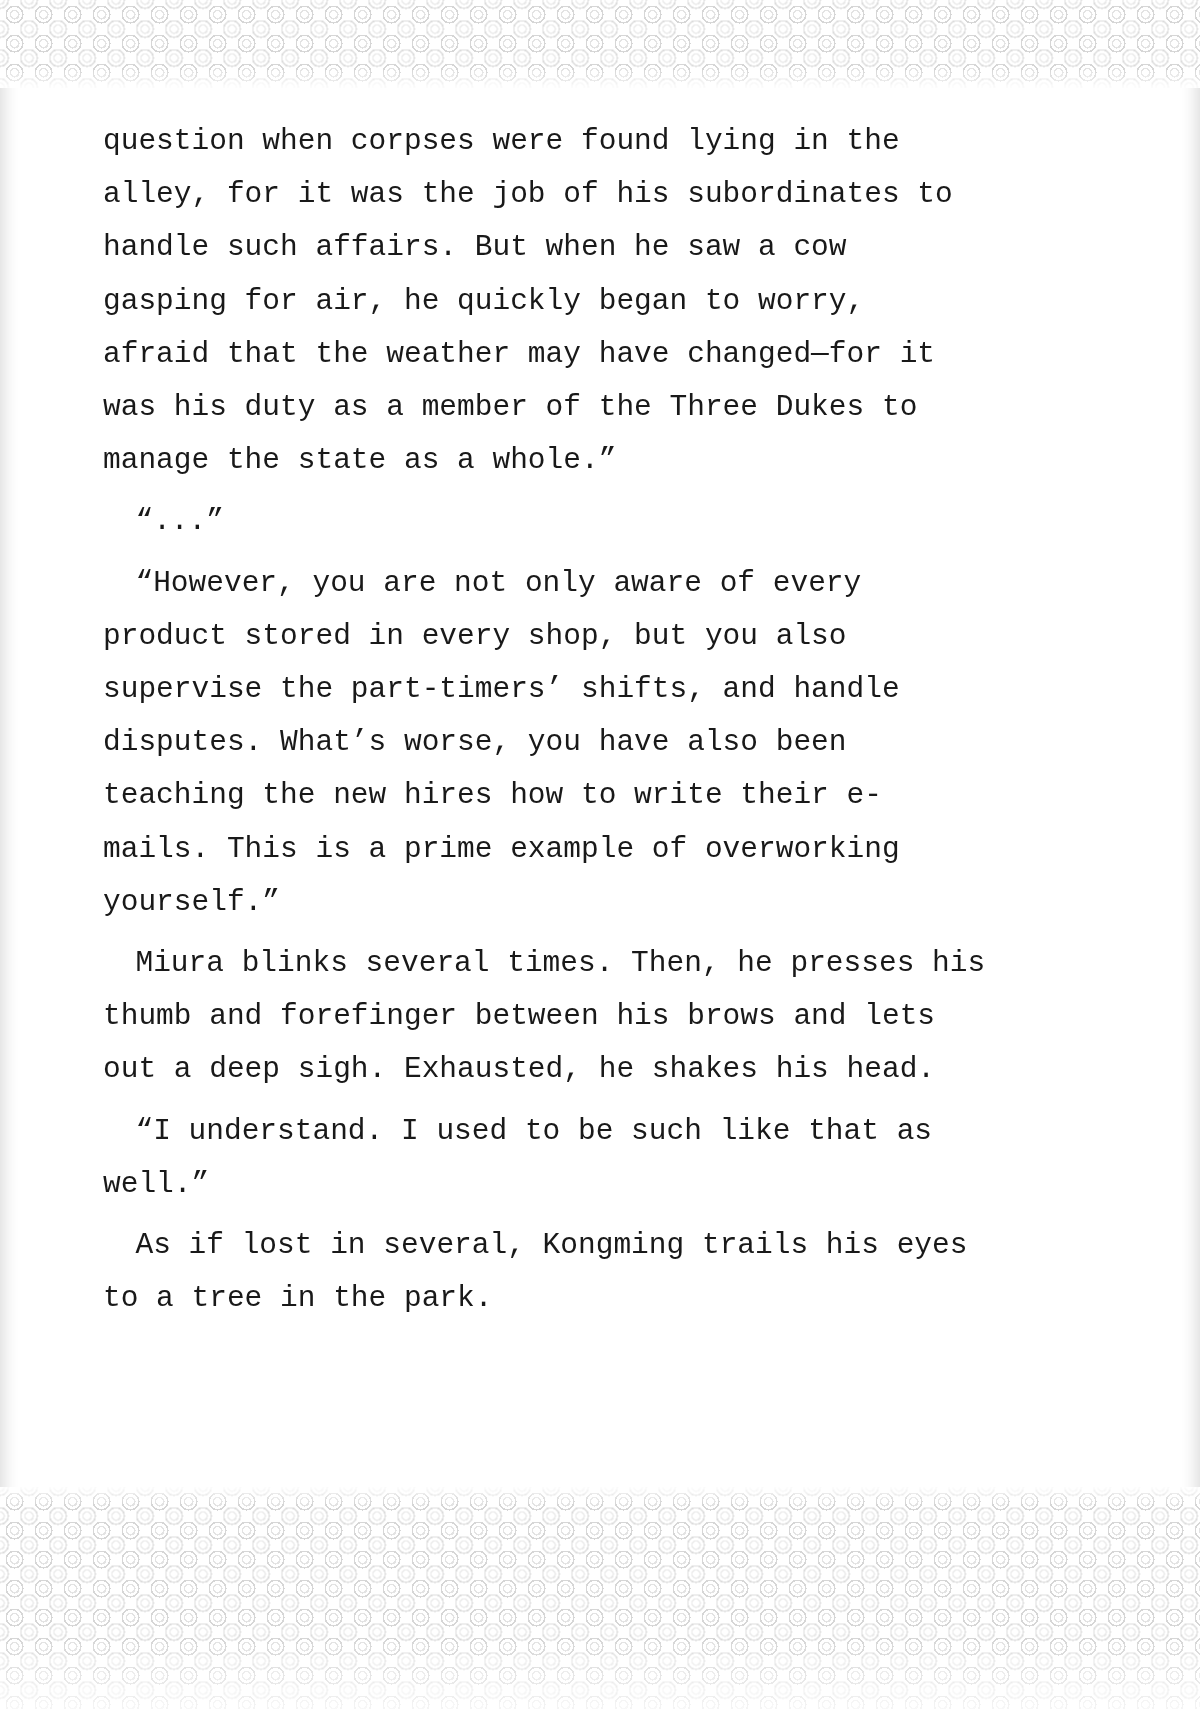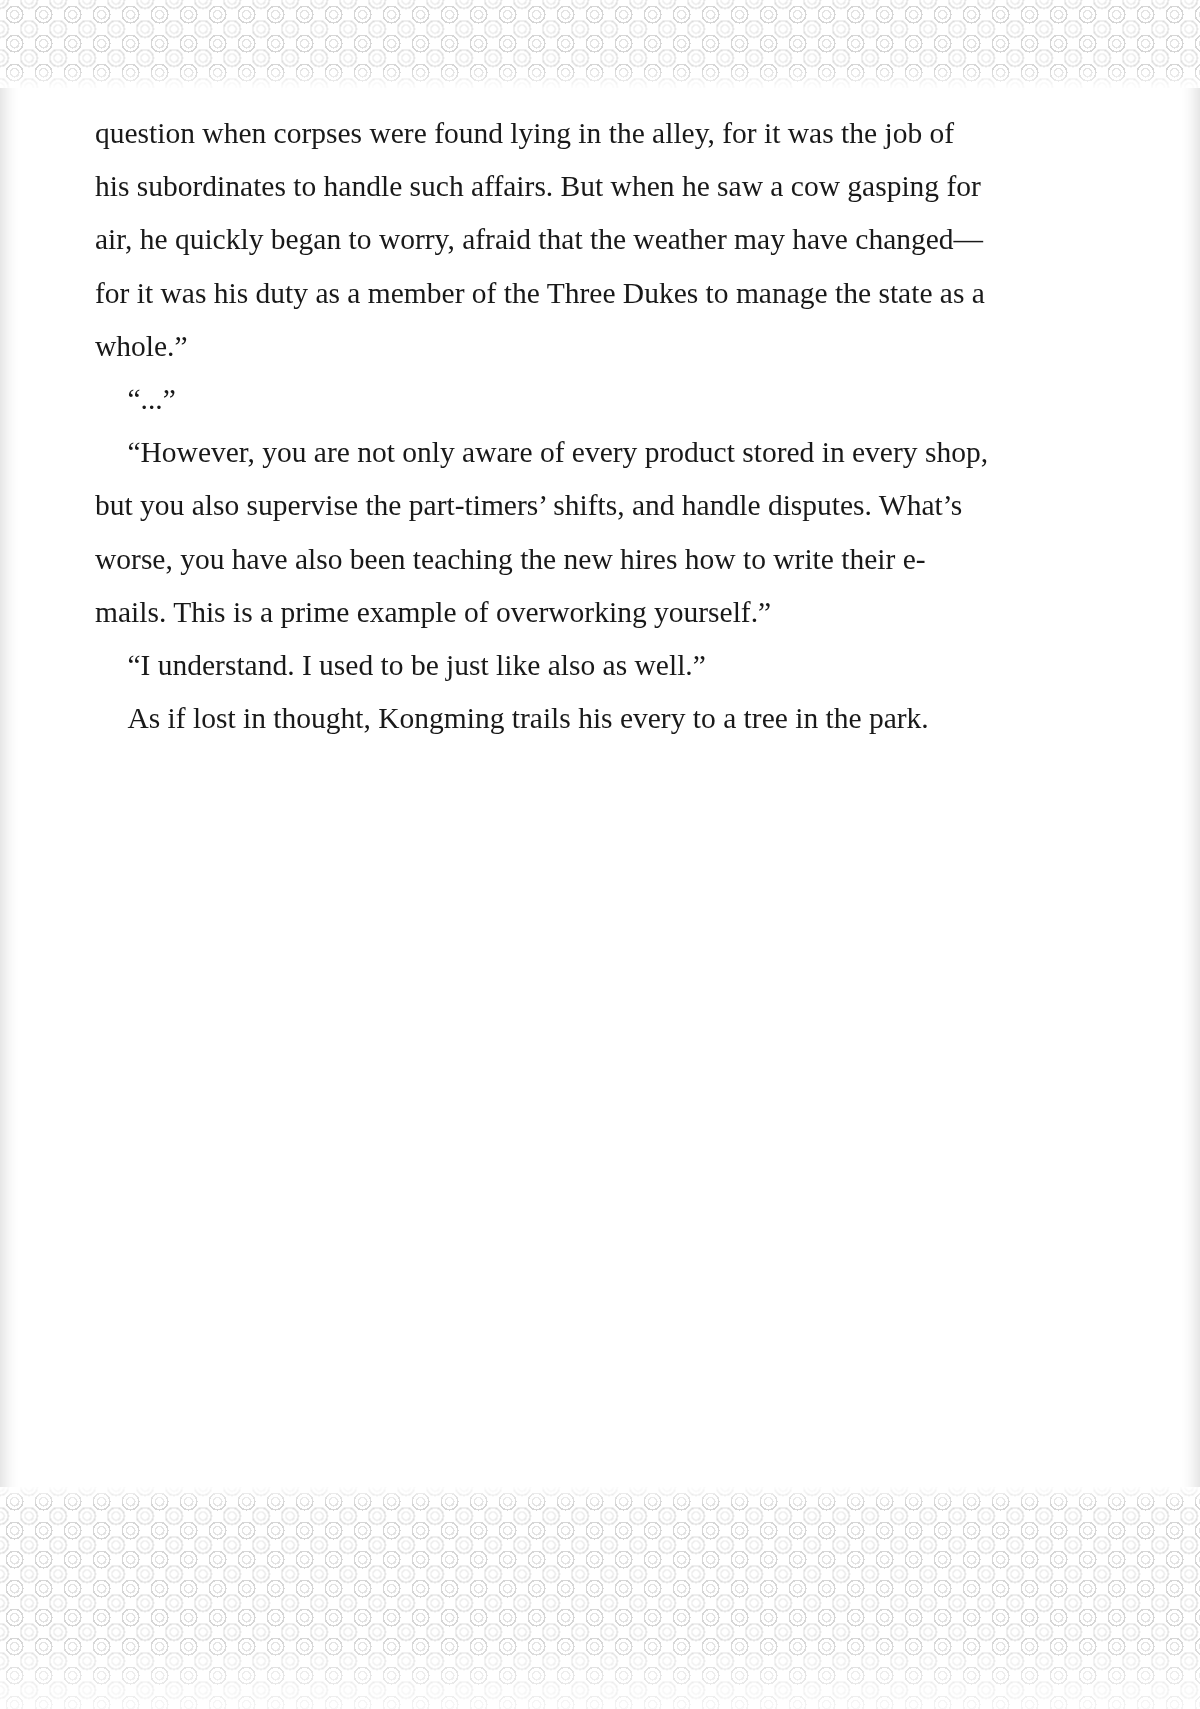--- a/index.html
+++ b/index.html
@@ -65,34 +65,36 @@
     position: absolute;
     top: 107px;
     left: 95px;
     width: 900px;
     color: #191919;
     font-size: 29.5px;
     line-height: 53.2px;
     text-align: left;
   }
   .para {
-    margin: 0;
+    margin: 8px;
+    font-family: Liberation Mono, monospace;
   }
   .para.indent {
     text-indent: 1.1em;
   }
 </style>
 </head>
 <body>
 
 <div class="page">
   <div class="pattern top"></div>
 
   <div class="text-area">
     <p class="para">question when corpses were found lying in the alley, for it was the job of his subordinates to handle such affairs. But when he saw a cow gasping for air, he quickly began to worry, afraid that the weather may have changed—for it was his duty as a member of the Three Dukes to manage the state as a whole.”</p>
     <p class="para indent">“...”</p>
     <p class="para indent">“However, you are not only aware of every product stored in every shop, but you also supervise the part-timers’ shifts, and handle disputes. What’s worse, you have also been teaching the new hires how to write their e-mails. This is a prime example of overworking yourself.”</p>
-    <p class="para indent">“I understand. I used to be just like also as well.”</p>
-    <p class="para indent">As if lost in thought, Kongming trails his every to a tree in the park.</p>
+    <p class="para indent">Miura blinks several times. Then, he presses his thumb and forefinger between his brows and lets out a deep sigh. Exhausted, he shakes his head.</p>
+    <p class="para indent">“I understand. I used to be such like that as well.”</p>
+    <p class="para indent">As if lost in several, Kongming trails his eyes to a tree in the park.</p>
   </div>
 
   <div class="pattern bottom"></div>
 </div>
 
 </body></html>

